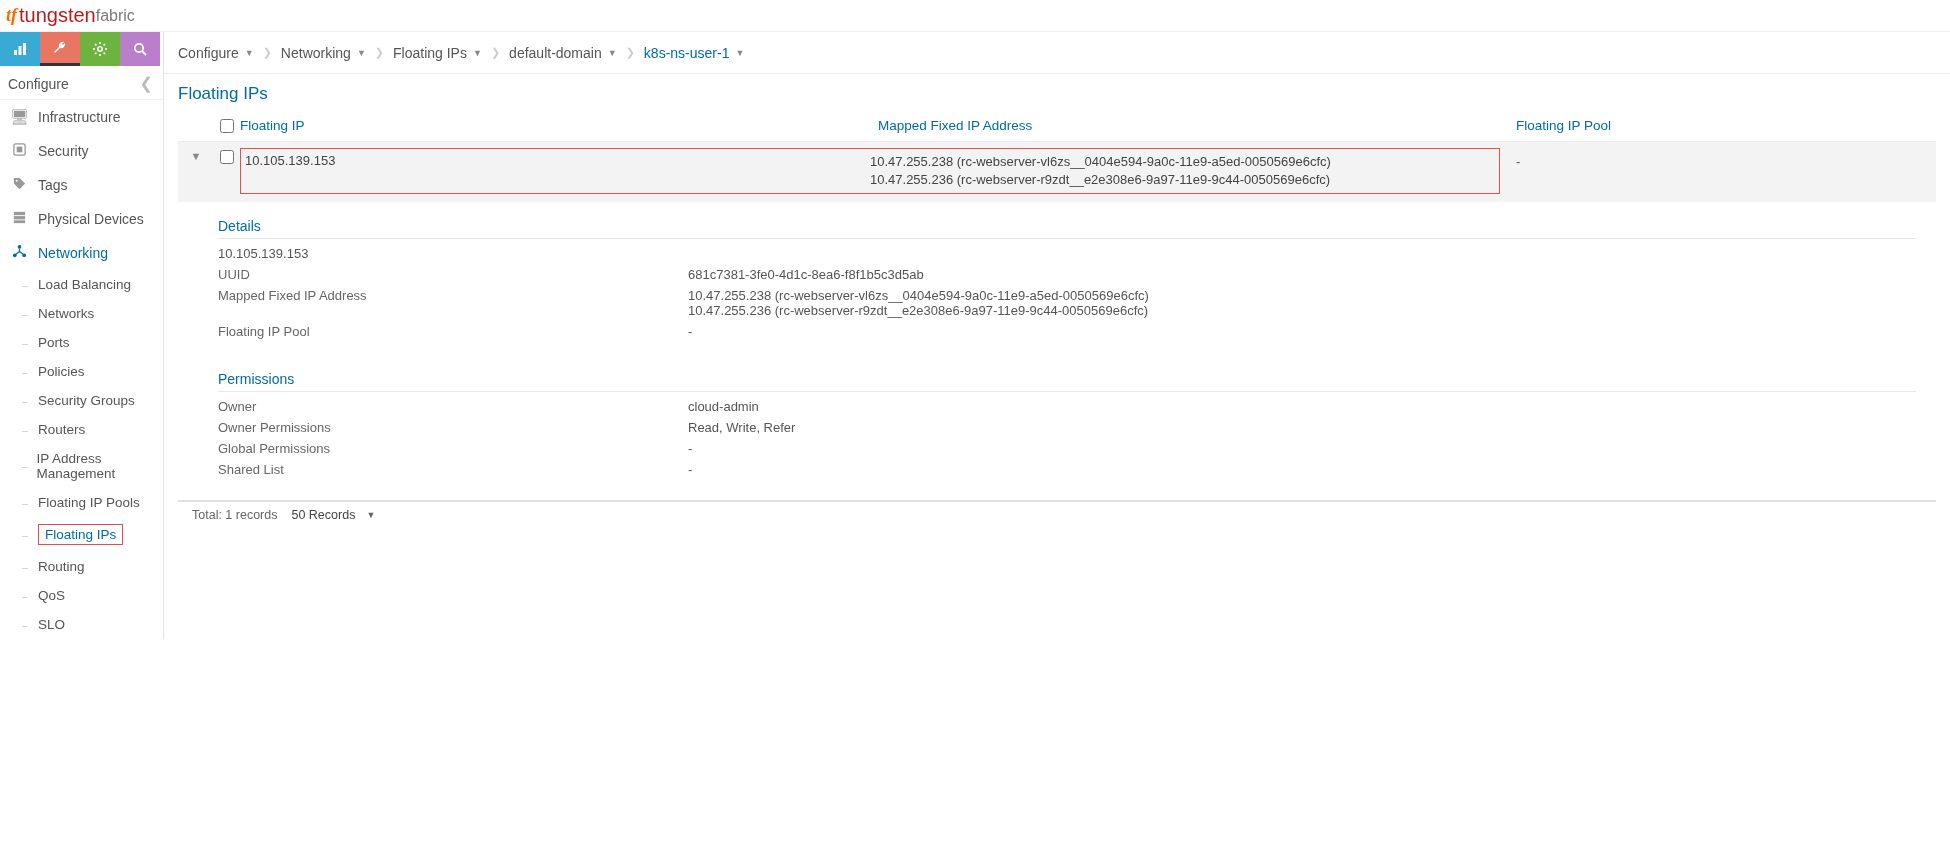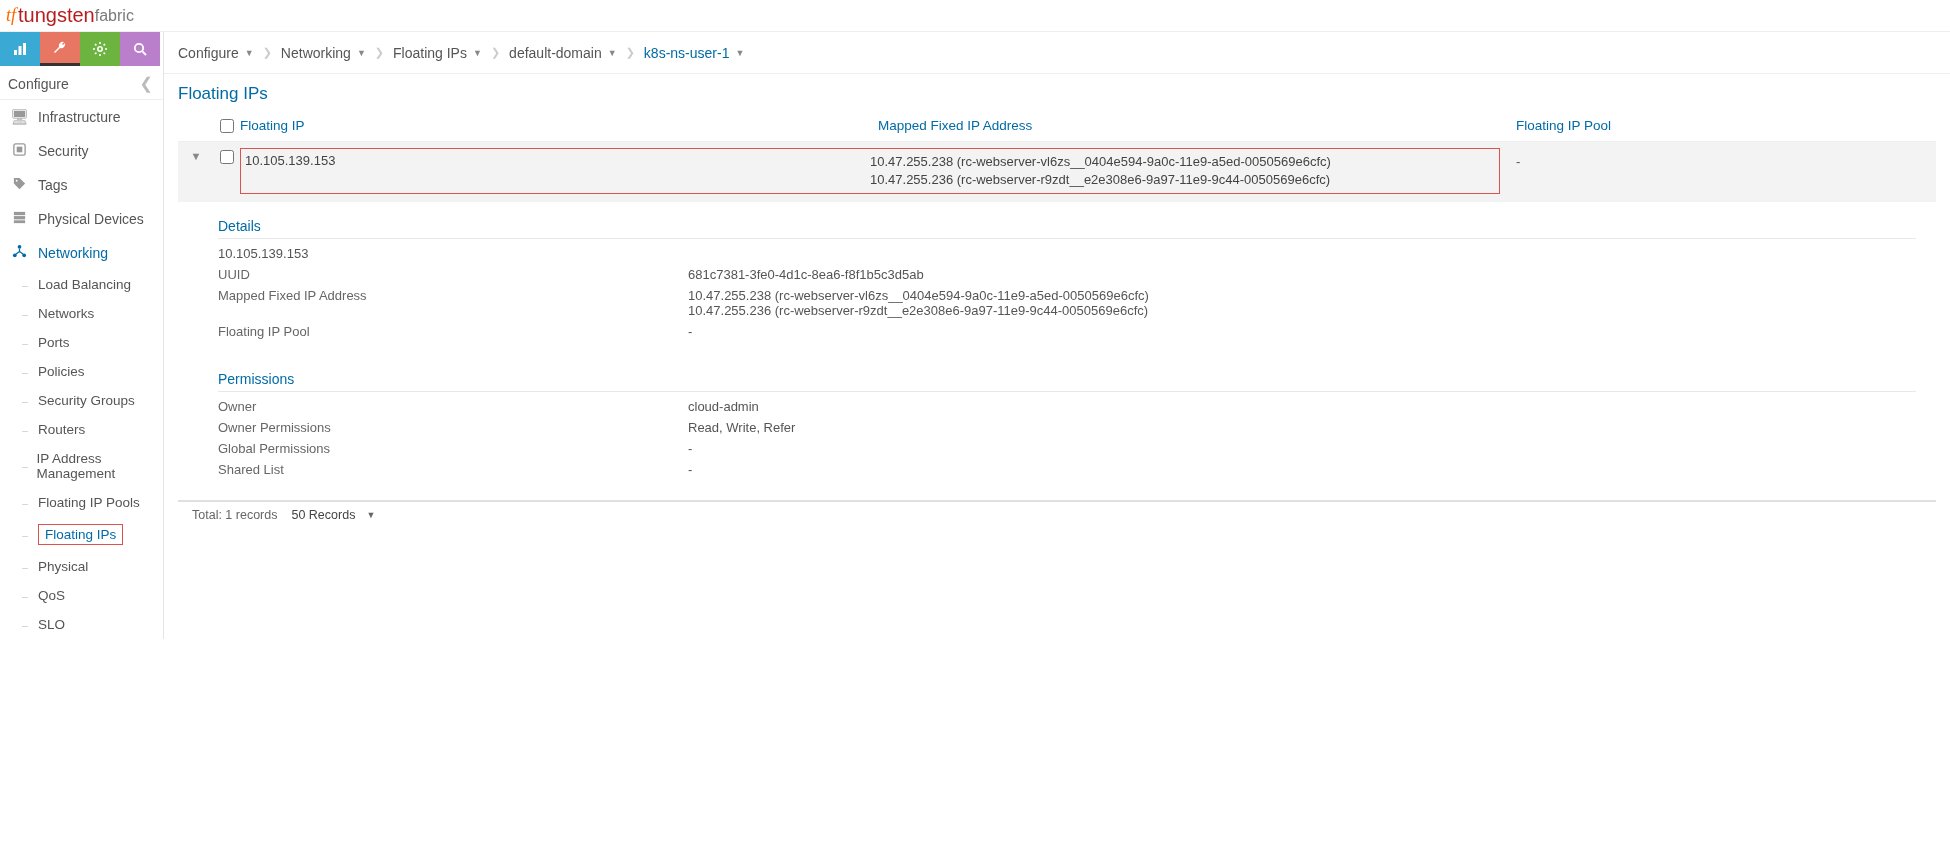--- a/index.html
+++ b/index.html
@@ -1,19 +1,19 @@
 <!DOCTYPE html>
 <html><head>
 <meta charset="utf-8">
 <style>
 * { box-sizing: border-box; margin: 0; padding: 0; }
 body { font-family: "Segoe UI", Arial, sans-serif; font-size: 13px; color: #333; background: #fff; }
 
 .header-logo { display: flex; align-items: center; height: 32px; padding: 2px 6px; border-bottom: 1px solid #eee; }
-.header-logo .logo-tf { font-size: 18px; font-weight: normal; color: #ff6a00; font-family: Georgia, serif; font-style: italic; margin-right: 2px;}
+.header-logo .logo-tf { font-size: 18px; font-weight: bold; color: #ff6a00; font-family: Georgia, serif; font-style: italic; margin-right: 2px;}
 .header-logo .logo-text1 { font-size: 20px; color: #b91c1c; font-weight: 500; }
 .header-logo .logo-text2 { font-size: 16px; color: #7a7a7a; font-weight: 500; }
 
 .main-container { display: flex; width: 100%; }
 
 .sidebar { width: 164px; border-right: 1px solid #e4e4e4; flex-shrink: 0; background: #fff; }
 .icon-bar { display: flex; height: 34px; }
 .icon-bar .ib { width: 40px; height: 34px; display: flex; align-items: center; justify-content: center; color: #fff; font-size: 16px; cursor: pointer; }
 .ib.stats { background: #3aa9d4; }
 .ib.wrench { background: #e77763; border-bottom: 3px solid #333; }
@@ -185,21 +185,21 @@
     <div class="sub-item">
         <span class="dash">–</span>
         <span class="label-wrap">Floating IP Pools</span>
       </div>
     <div class="sub-item active-sub">
         <span class="dash">–</span>
         <span class="label-wrap">Floating IPs</span>
       </div>
     <div class="sub-item">
         <span class="dash">–</span>
-        <span class="label-wrap">Physical</span>
+        <span class="label-wrap">Routing</span>
       </div>
     <div class="sub-item">
         <span class="dash">–</span>
         <span class="label-wrap">QoS</span>
       </div>
     <div class="sub-item">
         <span class="dash">–</span>
         <span class="label-wrap">SLO</span>
       </div>
   </div>

